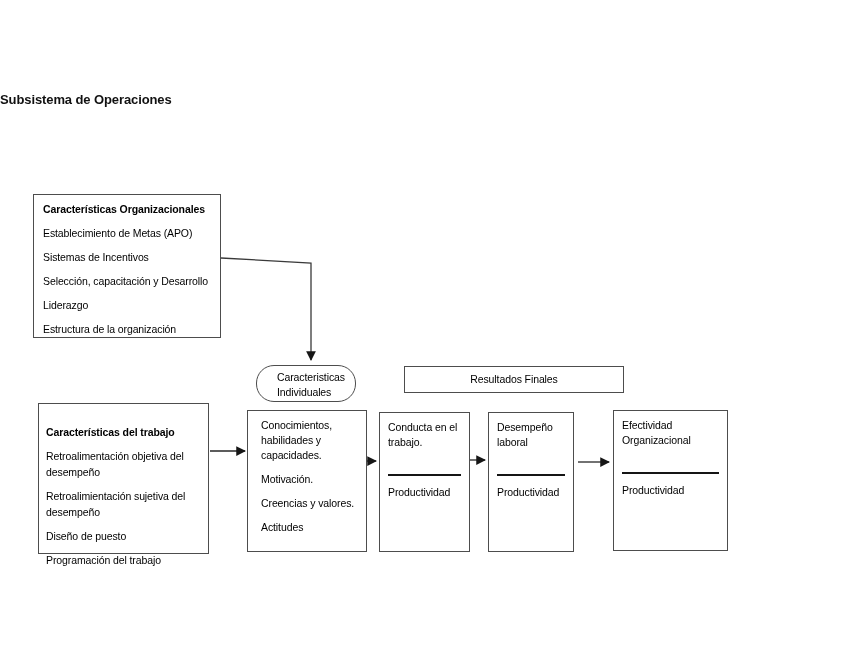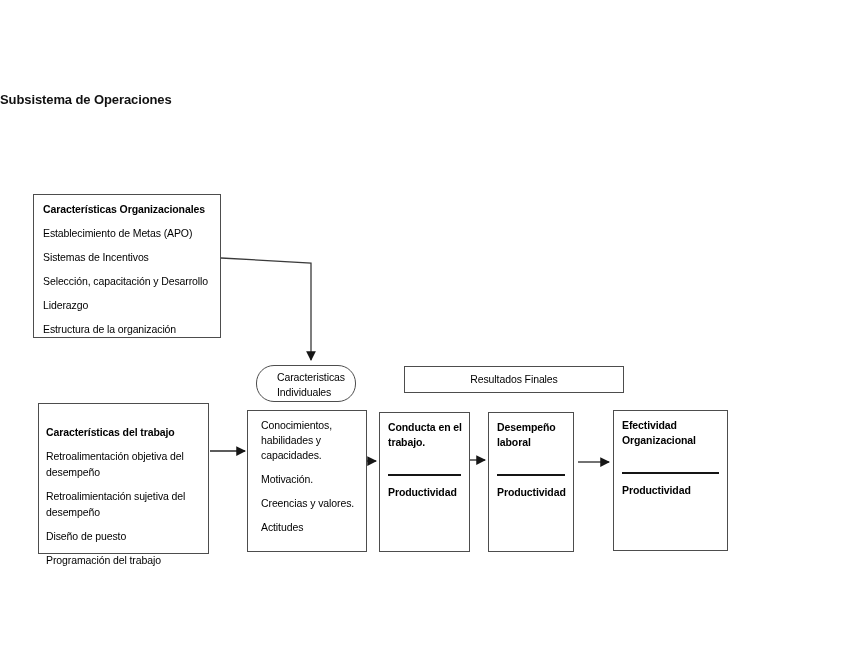--- a/index.html
+++ b/index.html
@@ -34,21 +34,21 @@
   .box-individuales {
     left:256px; top:365px; width:100px; height:37px;
     padding:4px 20px; line-height:15px;border-radius:18px;
   }
   .box-resultados {
     left:404px; top:366px; width:220px; height:27px;
     text-align:center; line-height:25px;
   }
   .box-conocimientos { left:247px; top:410px; width:120px; height:142px; padding:7px 8px 0 9px; }
   .box-conocimientos p { line-height:15px; margin:0 0 9px 4px; }
-  .split-box { padding:8px;font-weight:bold; }
+  .split-box { padding:8px; }
   .box-conducta    { left:379px; top:412px; width:91px;  height:140px; }
   .box-desempeno   { left:488px; top:412px; width:86px;  height:140px; }
   .box-efectividad { left:613px; top:410px; width:115px; height:141px; }
   .split-box .top {
     position:absolute; top:7px; left:8px; right:5px; line-height:15px;
   }
   .split-box .divider {
     position:absolute; top:61px; left:8px; right:8px; height:2px;
     background:#151515;
   }

